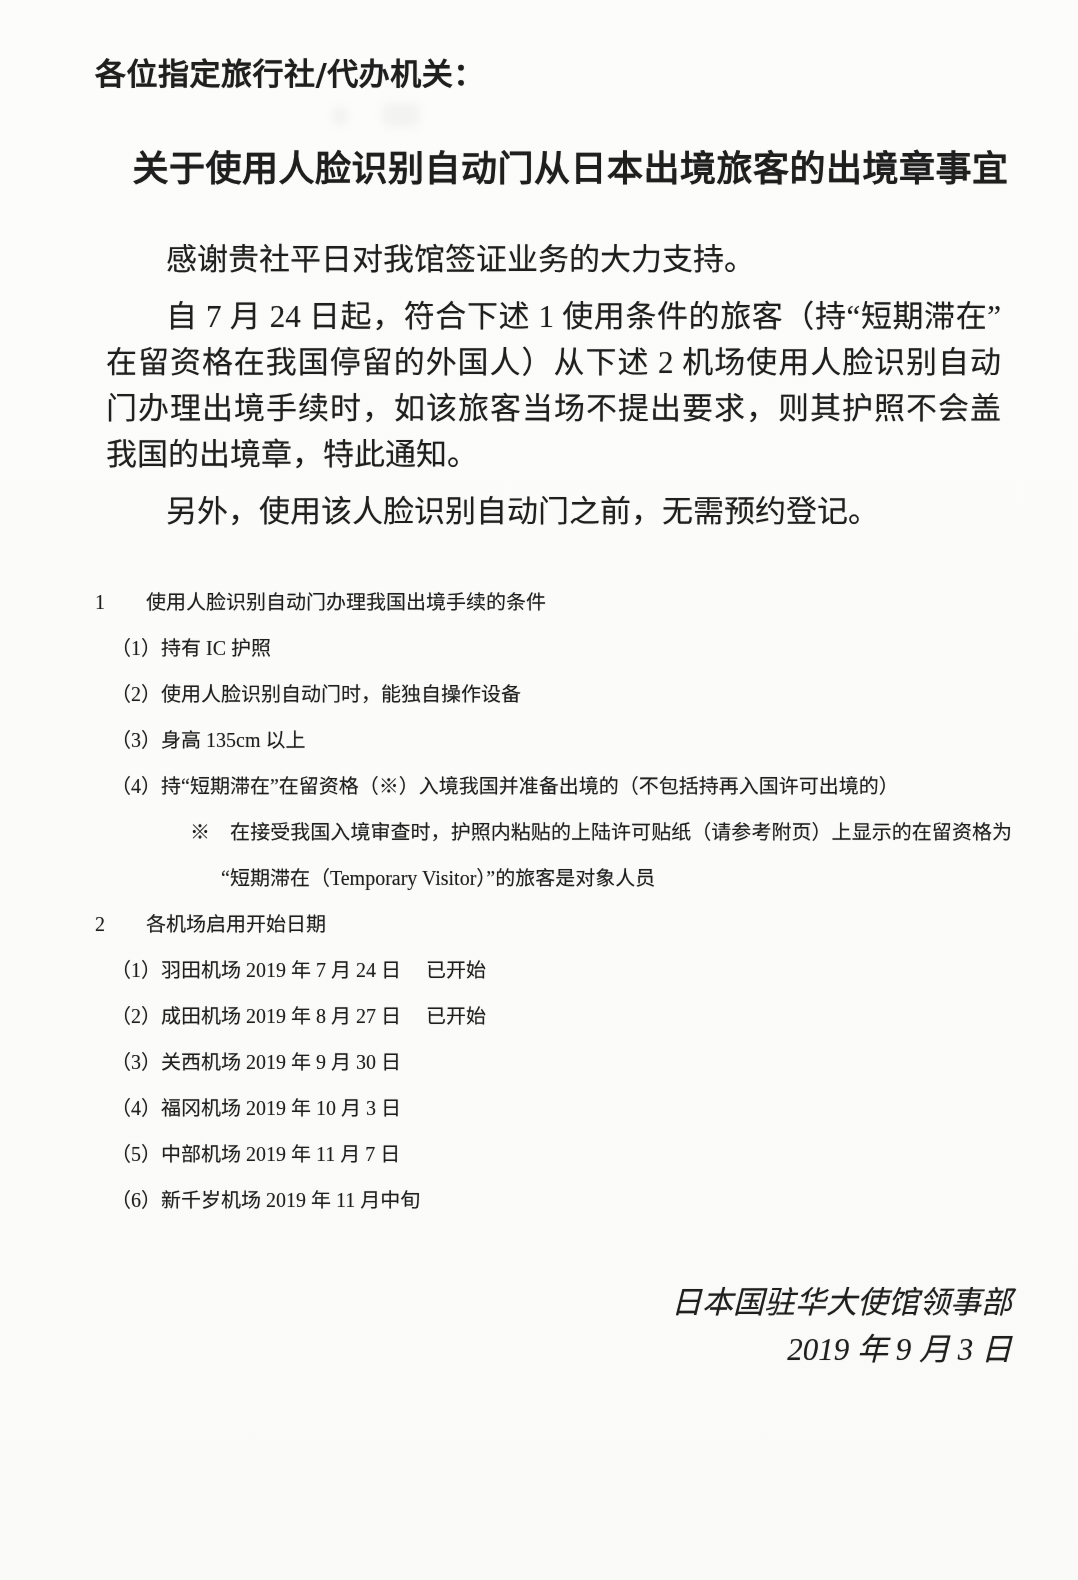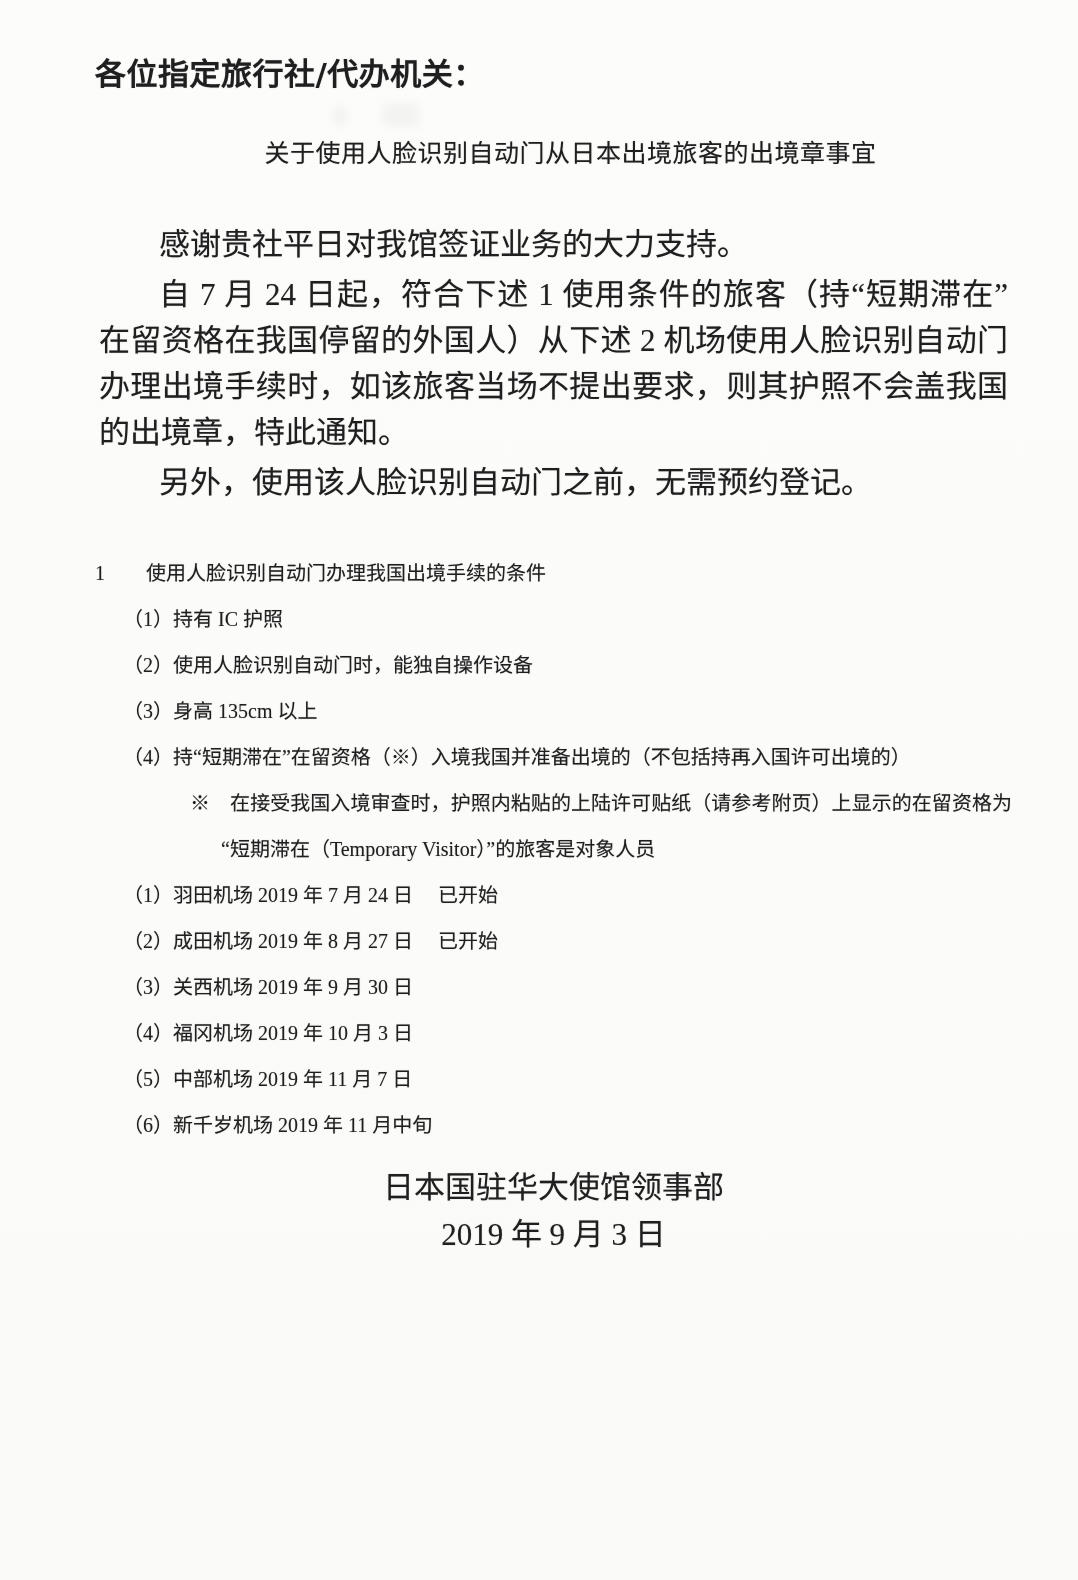--- a/index.html
+++ b/index.html
@@ -31,65 +31,66 @@
 
   .salutation {
     font-family: "DejaVu Sans", "Liberation Sans", sans-serif;
     font-weight: 700;
     font-size: 31px;
     line-height: 37px;
     letter-spacing: 0.5px;
   }
   .doc-title {
     font-family: "DejaVu Sans", "Liberation Sans", sans-serif;
-    font-weight: 400;
-    font-size: 25px;
+    font-weight: 700;
+    font-size: 36px;
     line-height: 38px;
     text-align: center;
-    margin-top: 42px;
+    margin-top: 57px;
     padding-left: 34px; 
     letter-spacing: 0.5px;
   }
   .body-block {
     margin-top: 49px;
     font-size: 31px;
     line-height: 46px;
   }
   .para {
     text-indent: 60px;
     text-align: justify;
-    margin: 4px;
+    margin: 11px;
   }
   .section {
     font-size: 20px;
     line-height: 46px;
   }
   .section.first { margin-top: 44px; }
   .sec-heading { margin: 0; }
   .sec-num {
     display: inline-block;
     min-width: 16px;
     margin-right: 35px;
   }
   .s-item {
-    margin-left: 28px;
+    margin-left: 16px;
     padding-left: 50px;
     text-indent: -50px;
     text-align: justify;
   }
   .note-line {
     margin-left: 126px;
     text-indent: -31px;
     text-align: justify;
   }
   .signature-block {
-    margin-top: 16px;
+    margin-top: 56px;
     font-size: 31px;
     line-height: 47px;
-    text-align: center;
+    text-align: right;
+    font-style: italic;
   }
   .sig-line { margin: 0; }
 </style>
 </head>
 <body>
 
 <div class="page">
   <div class="smudge a"></div>
   <div class="smudge b"></div>
 
@@ -120,20 +121,23 @@
       </div>
       <div class="s-item">
         <span>（4）</span><span>持“短期滞在”在留资格（※）入境我国并准备出境的（不包括持再入国许可出境的）</span>
       </div>
       <div class="note-line">
         <span>※　</span><span>在接受我国入境审查时，护照内粘贴的上陆许可贴纸（请参考附页）上显示的在留资格为“短期滞在（Temporary Visitor）”的旅客是对象人员</span>
       </div>
     </div>
 
     <div class="section">
+      <p class="sec-heading">
+        <span class="sec-num">2</span><span>各机场启用开始日期</span>
+      </p>
       <div class="s-item">
         <span>（1）</span><span>羽田机场 2019 年 7 月 24 日　 已开始</span>
       </div>
       <div class="s-item">
         <span>（2）</span><span>成田机场 2019 年 8 月 27 日　 已开始</span>
       </div>
       <div class="s-item">
         <span>（3）</span><span>关西机场 2019 年 9 月 30 日</span>
       </div>
       <div class="s-item">

